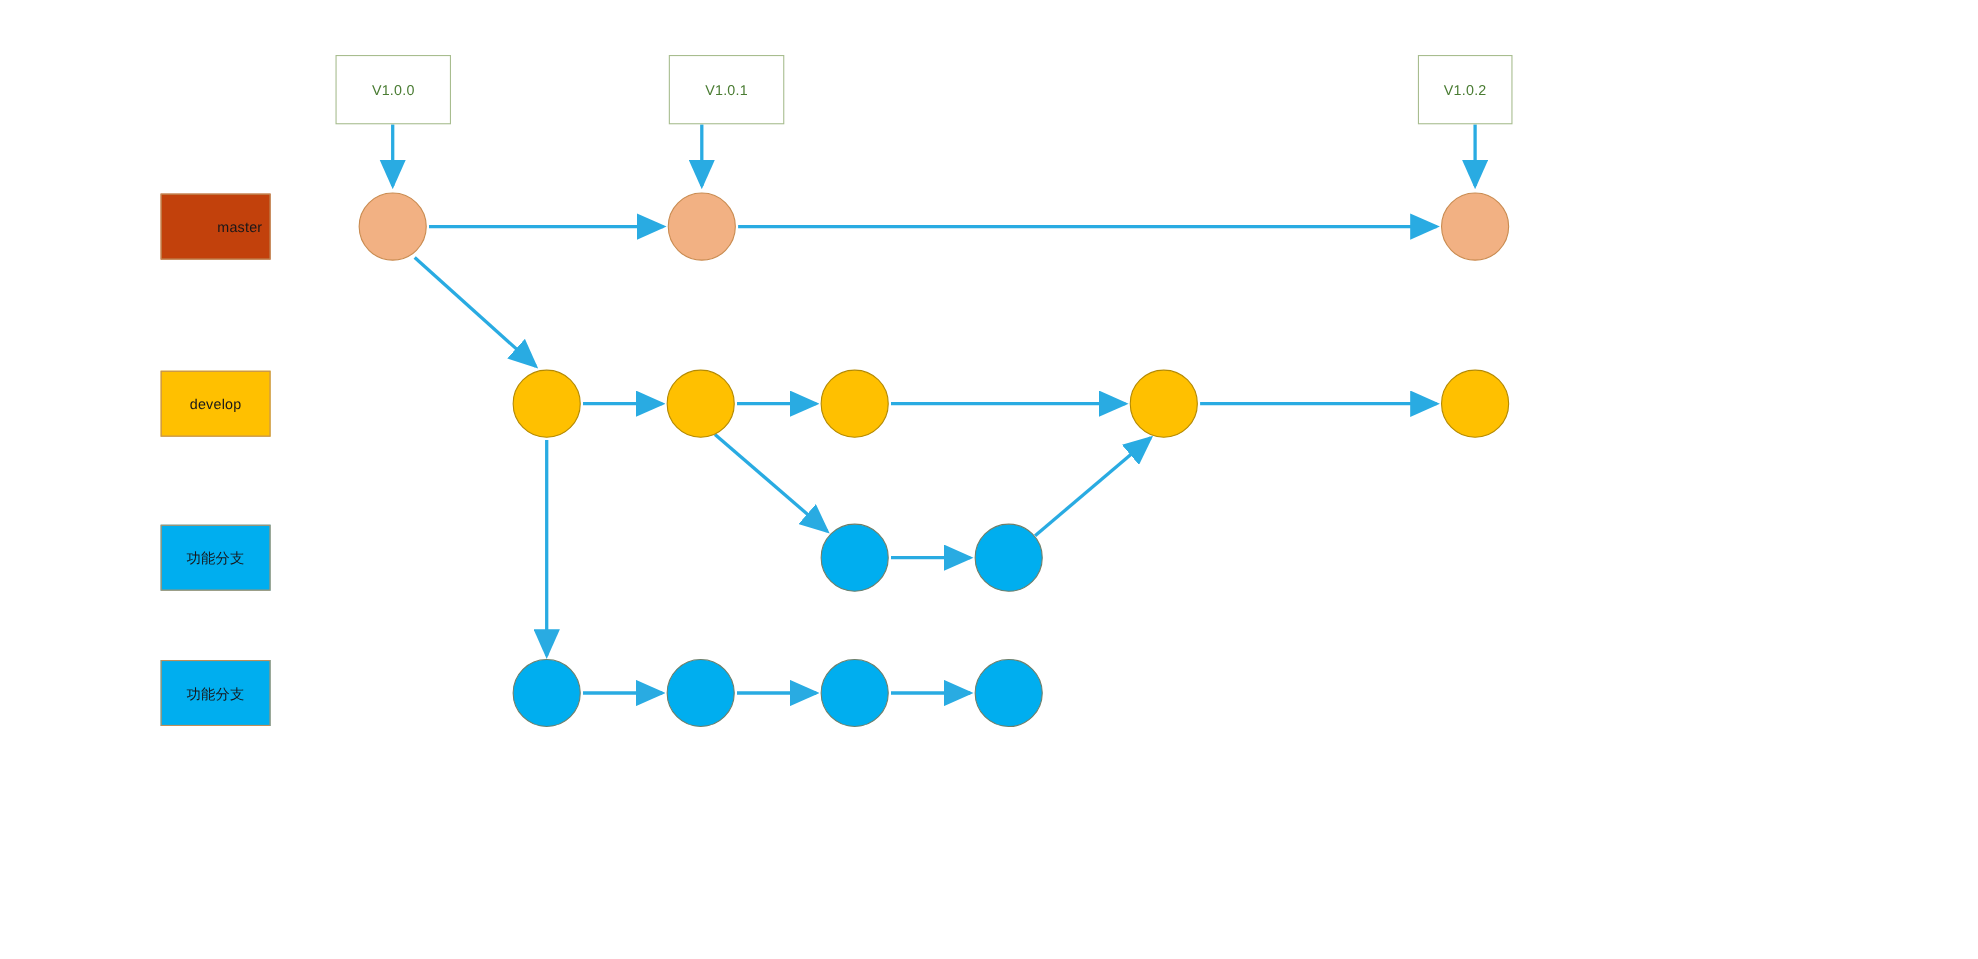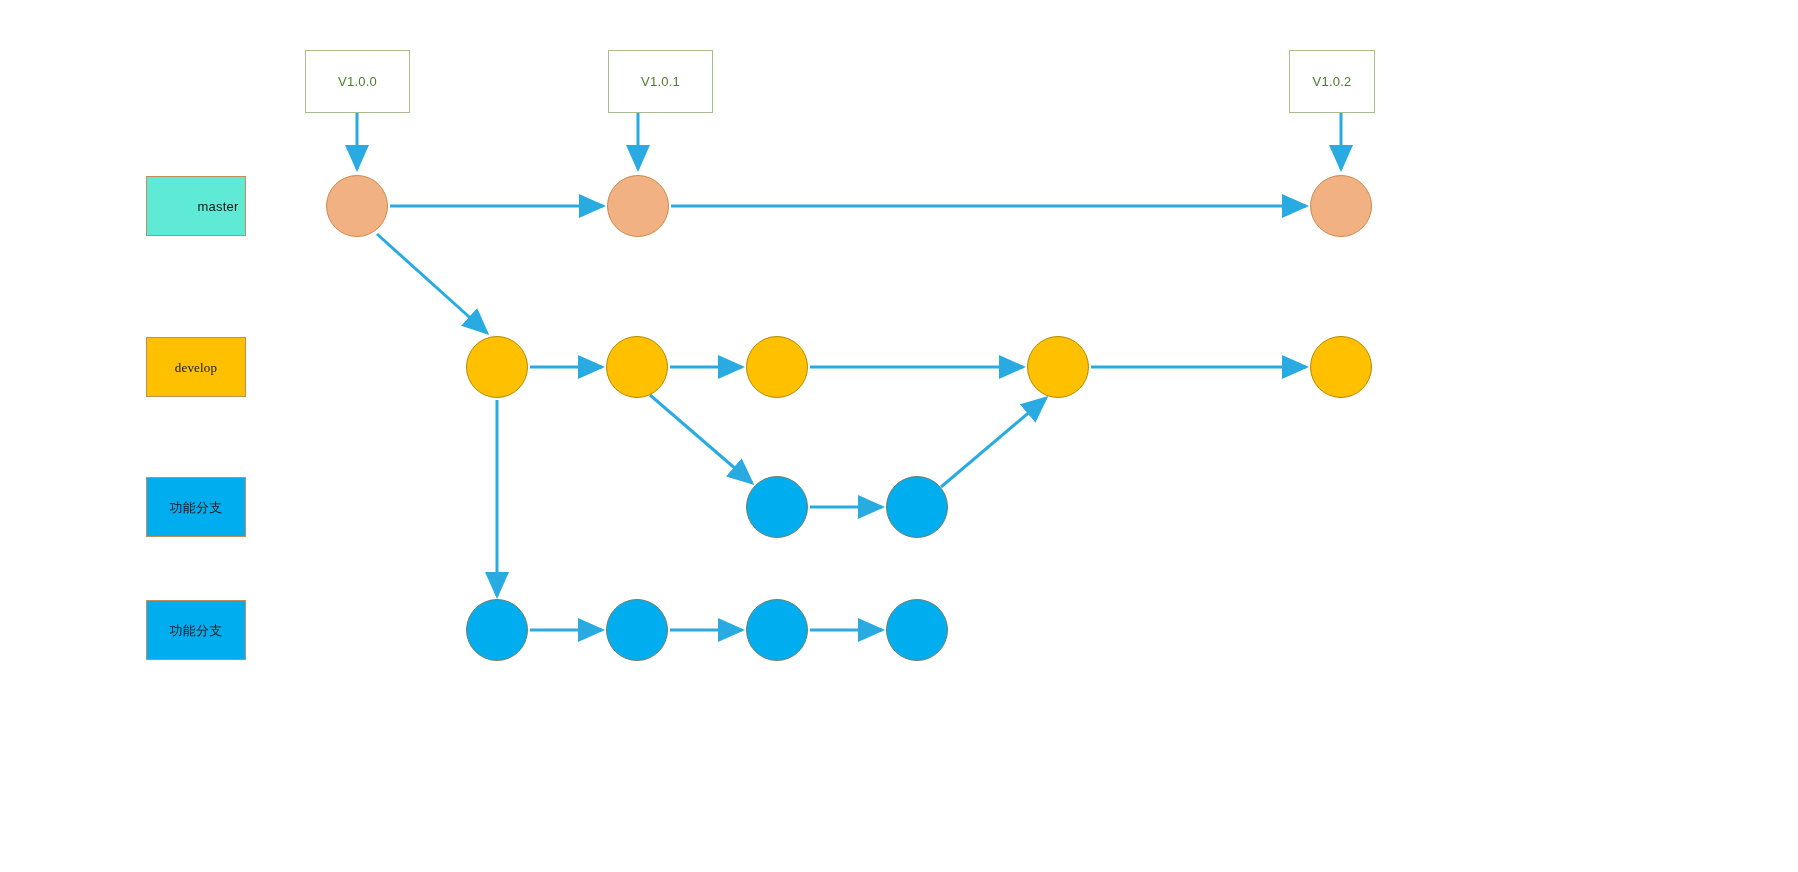--- a/index.html
+++ b/index.html
@@ -88,24 +88,24 @@
         <line x1="810" y1="507" x2="882" y2="507" stroke="#29abe2" stroke-width="3" marker-end="url(#arrowhead)"></line>
         <line x1="941" y1="487" x2="1046" y2="398" stroke="#29abe2" stroke-width="3" marker-end="url(#arrowhead)"></line>
         <line x1="497" y1="400" x2="497" y2="596" stroke="#29abe2" stroke-width="3" marker-end="url(#arrowhead)"></line>
         <line x1="530" y1="630" x2="602" y2="630" stroke="#29abe2" stroke-width="3" marker-end="url(#arrowhead)"></line>
         <line x1="670" y1="630" x2="742" y2="630" stroke="#29abe2" stroke-width="3" marker-end="url(#arrowhead)"></line>
         <line x1="810" y1="630" x2="882" y2="630" stroke="#29abe2" stroke-width="3" marker-end="url(#arrowhead)"></line>
       </g>
   </svg>
 
   <div id="lane-layer">
-      <div class="lane-label" style="left: 146px; top: 176px; width: 100px; height: 60px; background: #5eead4; border-color: rgb(191, 143, 90); color: rgb(23, 23, 26); padding-left: 44px;">
+      <div class="lane-label" style="left: 146px; top: 176px; width: 100px; height: 60px; background: #c2410c; border-color: rgb(191, 143, 90); color: rgb(23, 23, 26); padding-left: 44px;">
         <span>master</span>
       </div>
-      <div class="lane-label" style="left: 146px; top: 337px; width: 100px; height: 60px; background: rgb(255, 192, 0); border-color: rgb(191, 143, 90); color: rgb(23, 23, 26); font-family: Liberation Serif, serif;">
+      <div class="lane-label" style="left: 146px; top: 337px; width: 100px; height: 60px; background: rgb(255, 192, 0); border-color: rgb(191, 143, 90); color: rgb(23, 23, 26);">
         <span>develop</span>
       </div>
       <div class="lane-label" style="left: 146px; top: 477px; width: 100px; height: 60px; background: rgb(0, 174, 239); border-color: rgb(191, 143, 90); color: rgb(23, 23, 26);">
         <span>功能分支</span>
       </div>
       <div class="lane-label" style="left: 146px; top: 600px; width: 100px; height: 60px; background: rgb(0, 174, 239); border-color: rgb(191, 143, 90); color: rgb(23, 23, 26);">
         <span>功能分支</span>
       </div>
     </div>
   <div id="tag-layer">

